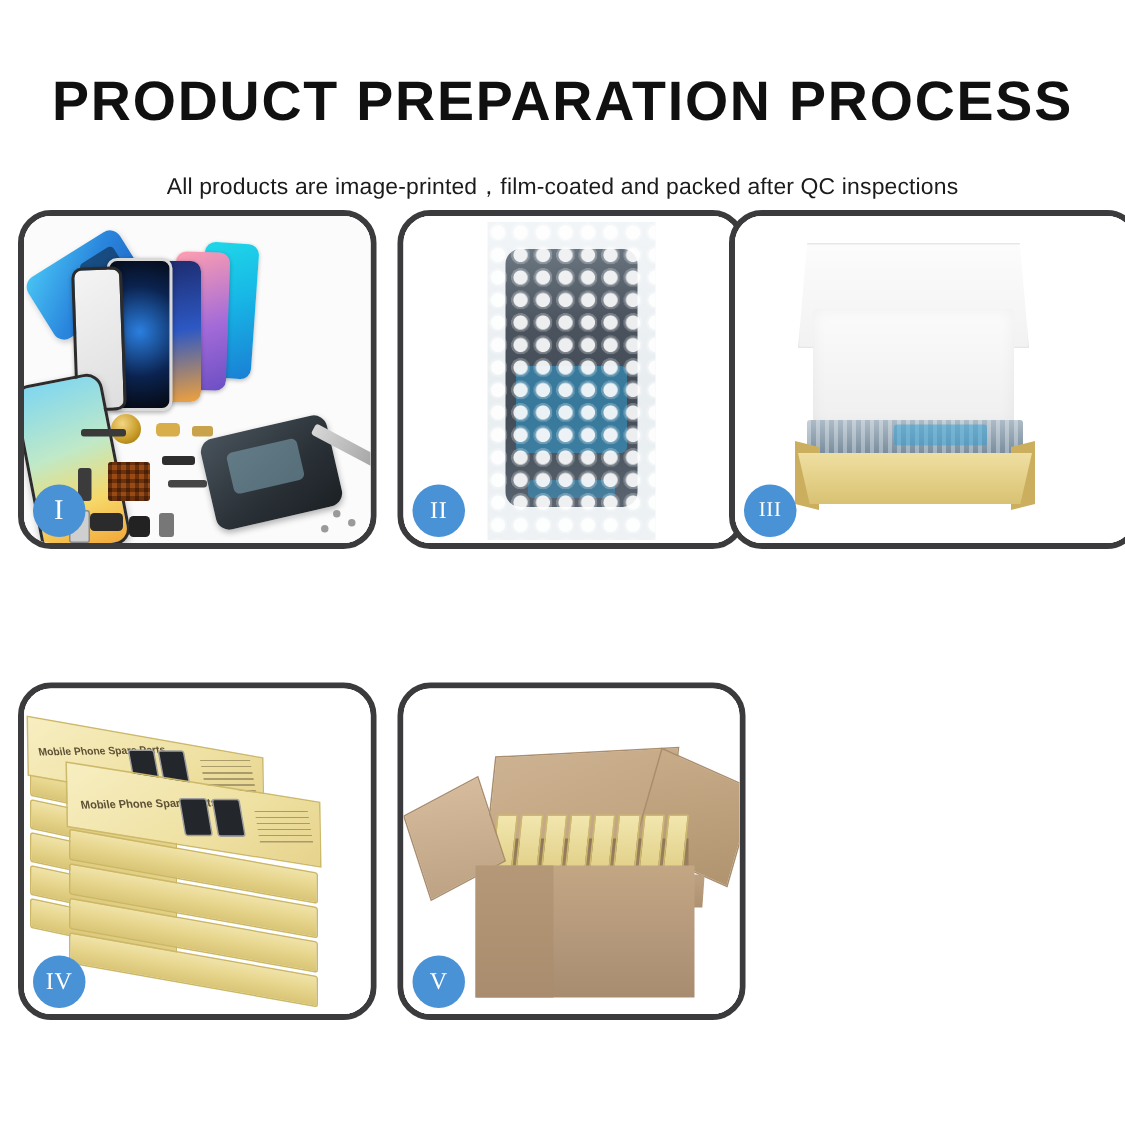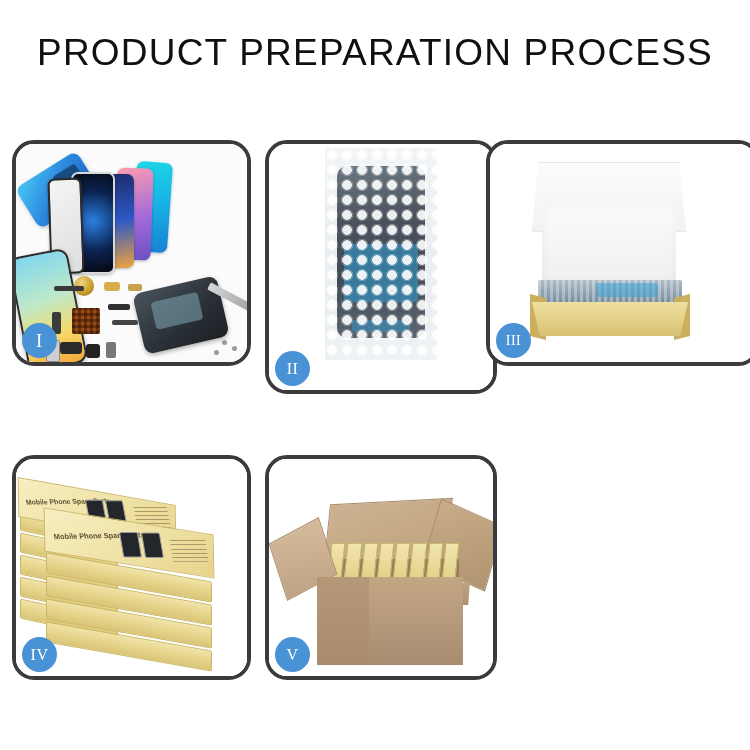--- a/index.html
+++ b/index.html
@@ -7,22 +7,22 @@
     width:750px;height:750px;
     background:#ffffff;
     font-family:"Liberation Sans", sans-serif;
     overflow:hidden;
     position:relative;
   }
   .header{
     position:absolute;left:0;top:0;width:750px;text-align:center;
   }
   .title{
-    margin:1px;padding-top:33px;
-    font-size:37px;font-weight:400;letter-spacing:1.2px;
+    margin:16px;padding-top:33px;
+    font-size:37px;font-weight:700;letter-spacing:1.2px;
     color:#101010;line-height:1.05;
     font-family:"Liberation Sans", sans-serif;
   }
   .subtitle{
     margin:0;padding-top:10px;
     font-size:15.3px;font-weight:400;color:#1b1b1b;
     letter-spacing:0.1px;
     font-family:"Liberation Sans", sans-serif;
   }
 
@@ -304,20 +304,21 @@
   .sbSeam2{
     position:absolute;left:74px;top:168px;width:14px;height:18px;
     background:#a98d69;
   }
 </style>
 </head>
 <body>
 
 <div class="header">
   <h1 class="title">PRODUCT PREPARATION PROCESS</h1>
+  <p class="subtitle">All products are image-printed，film-coated and packed after QC inspections</p>
 </div>
 
 <div class="grid">
 
   <div class="panel" style="left:12px;top:140px;width:239px;height:226px;">
     <div class="inner">
       <div class="p1bg"></div>
       <div class="blueflex"></div>
       <div class="scr s1"></div>
       <div class="scr s2"></div>
@@ -339,21 +340,21 @@
       <div class="pt h"></div>
       <div class="pt i"></div>
       <div class="pt j"></div>
       <div class="scrw w1"></div>
       <div class="scrw w2"></div>
       <div class="scrw w3"></div>
     </div>
     <div class="badge">I</div>
   </div>
 
-  <div class="panel" style="left:265px;top:140px;width:232px;height:254px;">
+  <div class="panel" style="left:265px;top:140px;width:232px;height:226px;">
     <div class="inner">
       <div class="bwbg"></div>
       <div class="bwbag"></div>
       <div class="bwprod"></div>
       <div class="bwblue"></div>
       <div class="bwblue2"></div>
       <div class="bubbles"></div>
     </div>
     <div class="badge small">II</div>
   </div>

